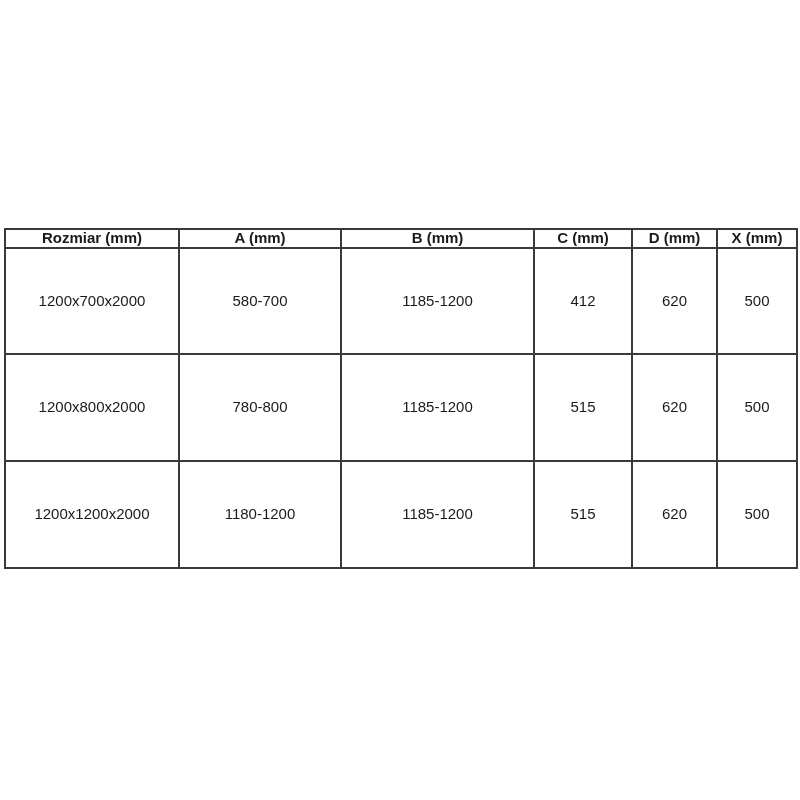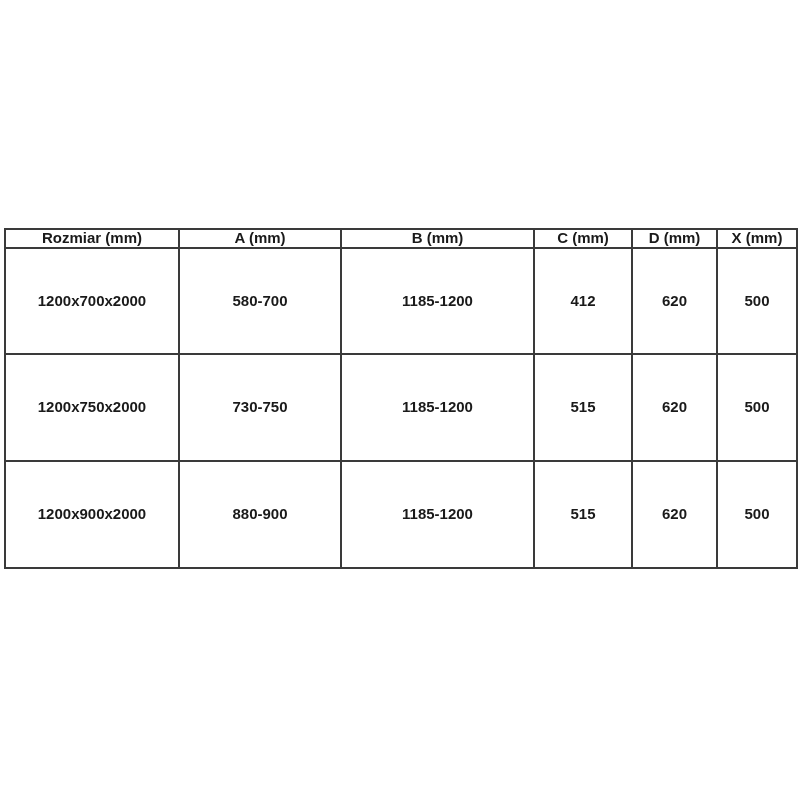--- a/index.html
+++ b/index.html
@@ -30,21 +30,20 @@
   table.spec-table td {
     border: 2px solid #3a3a3a;
     text-align: center;
     vertical-align: middle;
     padding: 0 2px;
     font-size: 15px;
     line-height: 1.1;
     color: #1a1a1a;
     white-space: nowrap;
     overflow: hidden;
-    font-weight: bold;
   }
   table.spec-table th {
     font-weight: bold;
   }
 </style>
 </head>
 <body>
 
 <div class="page">
   <table class="spec-table">
@@ -69,30 +68,30 @@
     <tbody>
         <tr>
           <td>1200x700x2000</td>
           <td>580-700</td>
           <td>1185-1200</td>
           <td>412</td>
           <td>620</td>
           <td>500</td>
         </tr>
         <tr>
-          <td>1200x750x2000</td>
-          <td>730-750</td>
+          <td>1200x800x2000</td>
+          <td>780-800</td>
           <td>1185-1200</td>
           <td>515</td>
           <td>620</td>
           <td>500</td>
         </tr>
         <tr>
-          <td>1200x900x2000</td>
-          <td>880-900</td>
+          <td>1200x1200x2000</td>
+          <td>1180-1200</td>
           <td>1185-1200</td>
           <td>515</td>
           <td>620</td>
           <td>500</td>
         </tr>
       </tbody>
   </table>
 </div>
 
 </body></html>

